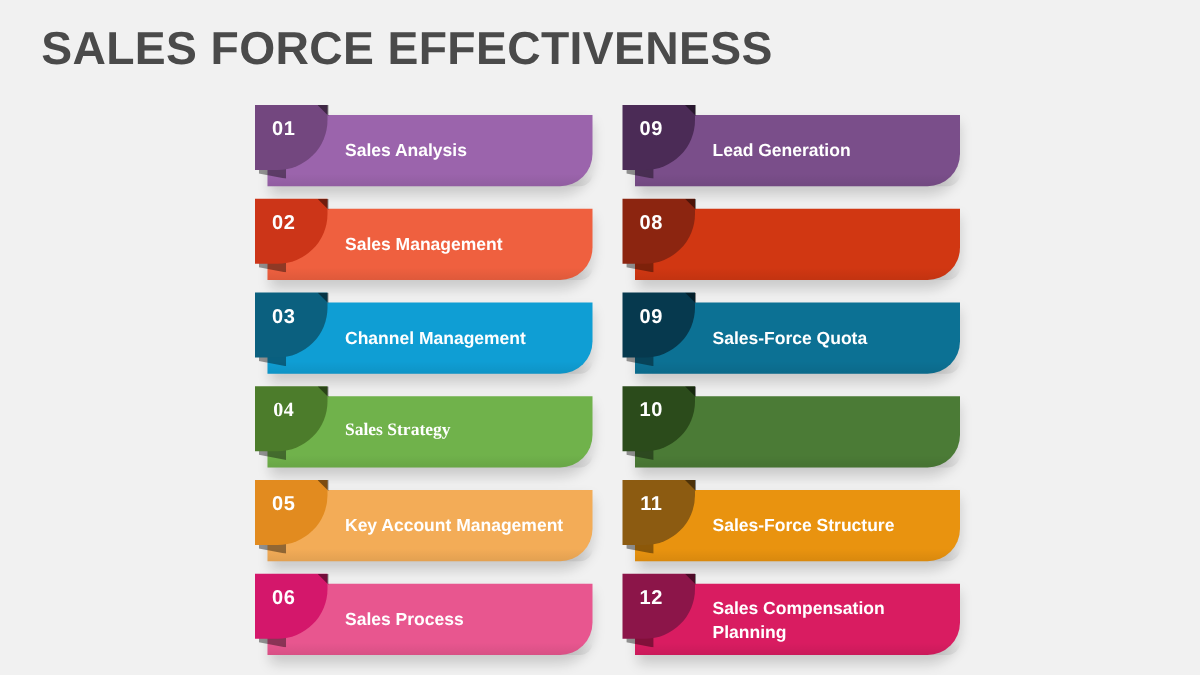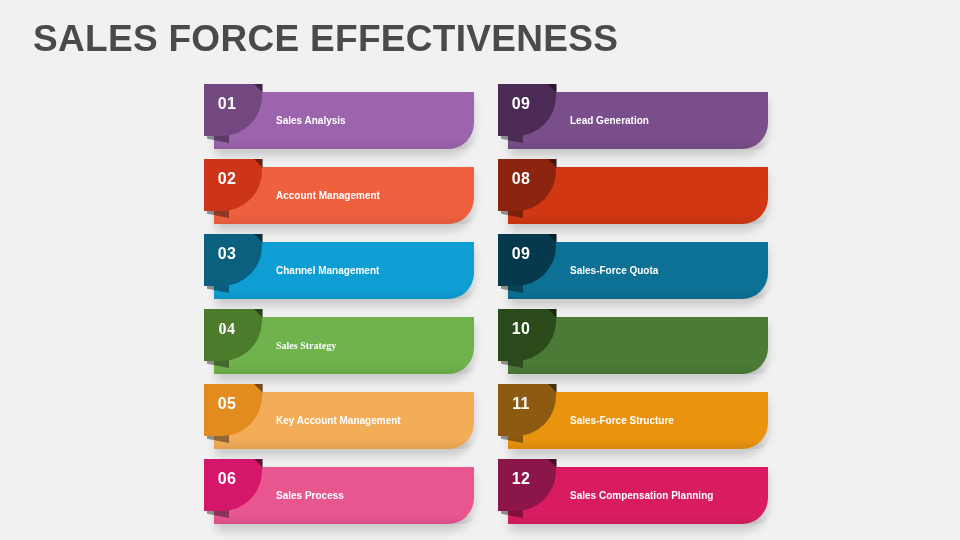--- a/index.html
+++ b/index.html
@@ -135,21 +135,21 @@
 
   .label {
     position: absolute;
     left: 80px;
     top: 8px;
     width: 186px;
     height: 57px;
     display: flex;
     align-items: center;
     color: #ffffff;
-    font-size: 10px;
+    font-size: 14px;
     font-weight: bold;
     line-height: 1.35;
   }
 </style>
 </head>
 <body>
 
 <div id="slide" style="background: rgb(241, 241, 241);">
 
   <div id="slide-title" style="color: rgb(74, 74, 74);">SALES FORCE EFFECTIVENESS</div>
@@ -164,21 +164,21 @@
         <div class="badge-num">01</div>
         <div class="label">Sales Analysis</div>
       </div>
       <div class="card" style="left: 196px; top: 159px;">
         <div class="card-shadow"></div>
         <div class="bar" style="background: rgb(239, 96, 63);"></div>
         <div class="fold"></div>
         <div class="badge" style="background: rgb(204, 53, 24);"></div>
         <div class="badge-tab"></div>
         <div class="badge-num">02</div>
-        <div class="label">Account Management</div>
+        <div class="label">Sales Management</div>
       </div>
       <div class="card" style="left: 196px; top: 234px;">
         <div class="card-shadow"></div>
         <div class="bar" style="background: rgb(15, 158, 212);"></div>
         <div class="fold"></div>
         <div class="badge" style="background: rgb(11, 96, 127);"></div>
         <div class="badge-tab"></div>
         <div class="badge-num">03</div>
         <div class="label">Channel Management</div>
       </div>

